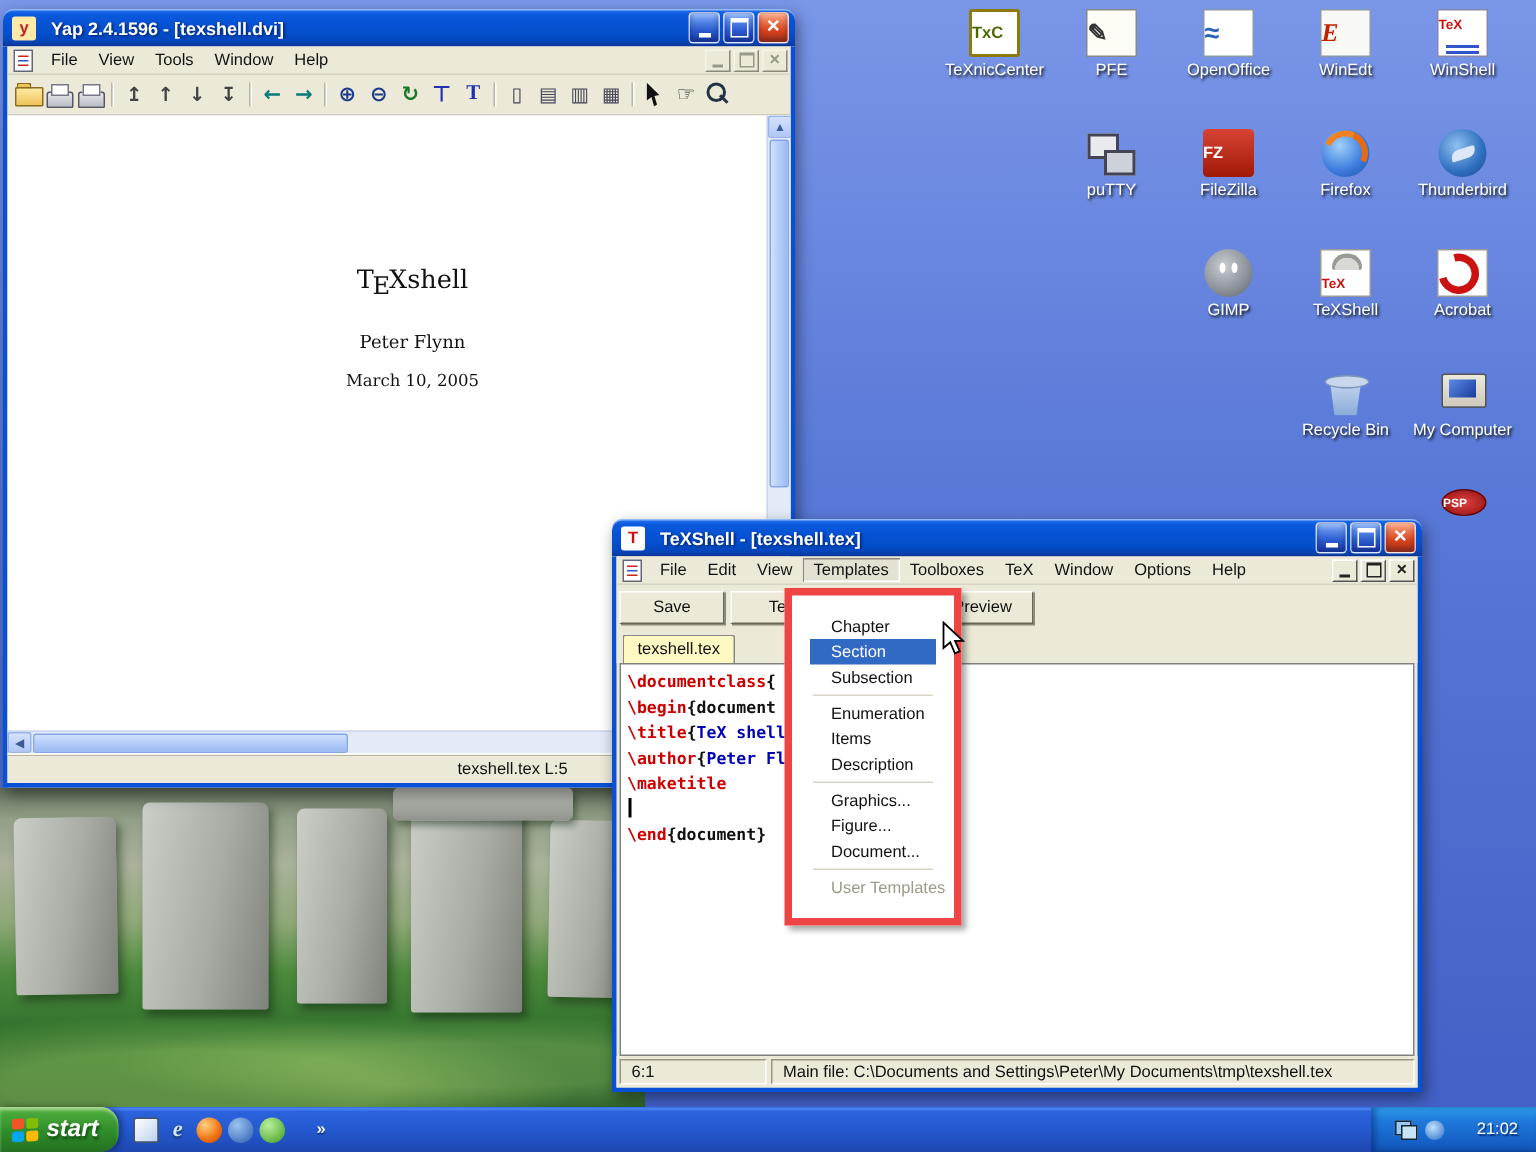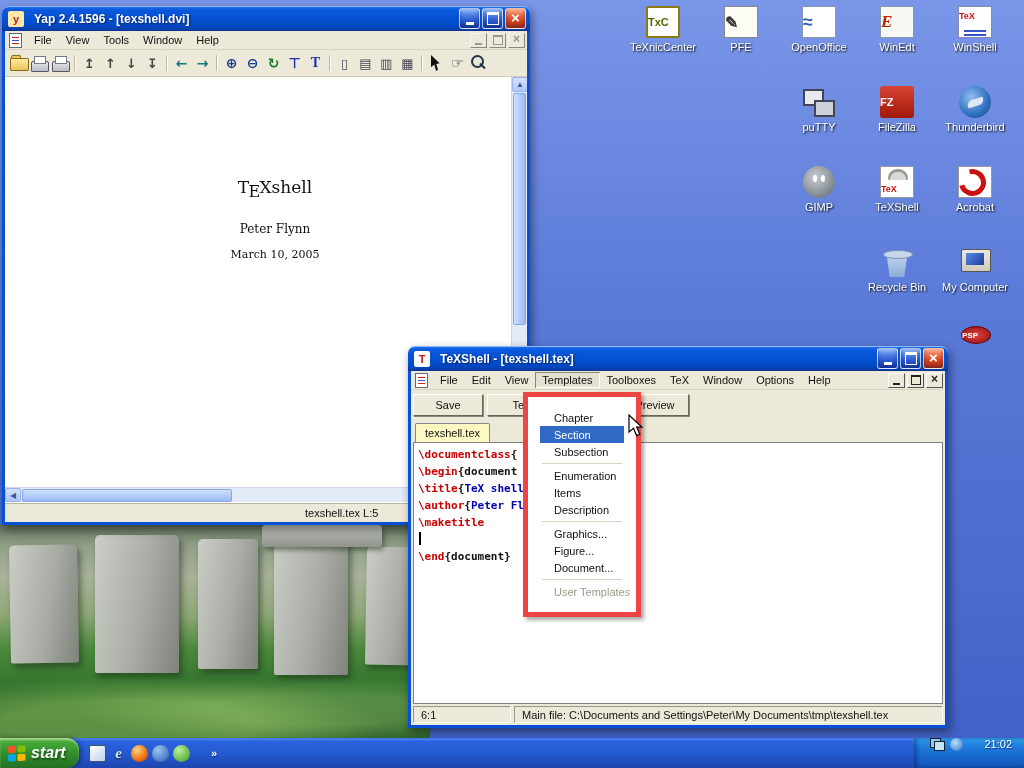--- a/index.html
+++ b/index.html
@@ -167,21 +167,21 @@
   #tasks{display:flex;align-items:center;gap:6px;margin-left:42px}
   .task{width:140px;height:24px;display:flex;align-items:center;padding:0 6px;border-radius:3px;color:#fff;overflow:hidden;white-space:nowrap;
     background:linear-gradient(180deg,#5F93F5 0%,#4379E8 20%,#3567D8 80%,#2C58C0 100%);
     box-shadow:inset 0 1px 0 rgba(255,255,255,.35),0 1px 2px rgba(0,0,30,.3);font:11px "Liberation Sans",sans-serif;text-align:left;border:none}
   .task:nth-of-type(1){width:172px}
   .task.active{background:linear-gradient(180deg,#1E48A8,#2A56BC 60%,#315FC8);box-shadow:inset 1px 2px 4px rgba(0,0,40,.6)}
   .tk-ic{width:16px;height:16px;flex:none;margin-right:5px;display:flex;align-items:center;justify-content:center;background:#fff;border-radius:2px;font:bold 11px "Liberation Sans",sans-serif}
   .tk-ic[data-icon="texshell"]::after{content:"T";color:#C11}
   .tk-ic[data-icon="yap"]{background:#FFE9A8}.tk-ic[data-icon="yap"]::after{content:"y";color:#B22}
   .tk-ic[data-icon="psp"]{background:radial-gradient(#E05050,#8A0A0A)}.tk-ic[data-icon="psp"]::after{content:"P";color:#fff}
-  #tray{margin-left:auto;display:flex;gap:21px;padding:0 12px 0 16px;
+  #tray{margin-left:auto;display:flex;align-items:center;gap:21px;padding:0 12px 0 16px;
     background:linear-gradient(180deg,#2FA0EE 0%,#1E7ADB 30%,#155FC4 80%,#1155B4 100%);
     box-shadow:inset 3px 0 4px rgba(0,0,60,.35)}
   .tr-ic{width:15px;height:13px;position:relative}
   .tr-ic[data-icon="network"]::before{content:"";position:absolute;left:0;top:0;width:9px;height:8px;background:#9CC8F0;border:1px solid #123}
   .tr-ic[data-icon="network"]::after{content:"";position:absolute;right:0;bottom:0;width:9px;height:8px;background:#C8E4FA;border:1px solid #123}
   .tr-ic[data-icon="display"]{background:radial-gradient(circle at 40% 35%,#BFE0FA,#2A6CC8);border-radius:50%;width:13px}
   #clock{color:#fff;text-shadow:1px 1px 1px rgba(0,0,60,.6)}
 
   
   #cursor{position:absolute;left:628px;top:414px;z-index:200}
@@ -245,20 +245,26 @@
         <div class="di-label">puTTY</div>
       </div>
 
       <div class="dicon">
         <div class="di-img" data-icon="filezilla">
           <span class="di-glyph">FZ</span>
         </div>
         <div class="di-label">FileZilla</div>
       </div>
 
+      <div class="dicon">
+        <div class="di-img" data-icon="firefox">
+          <span class="di-glyph"></span>
+        </div>
+        <div class="di-label">Firefox</div>
+      </div>
 
       <div class="dicon">
         <div class="di-img" data-icon="thunderbird">
           <span class="di-glyph"></span>
         </div>
         <div class="di-label">Thunderbird</div>
       </div>
     </div>
   <div class="dirow">
 

